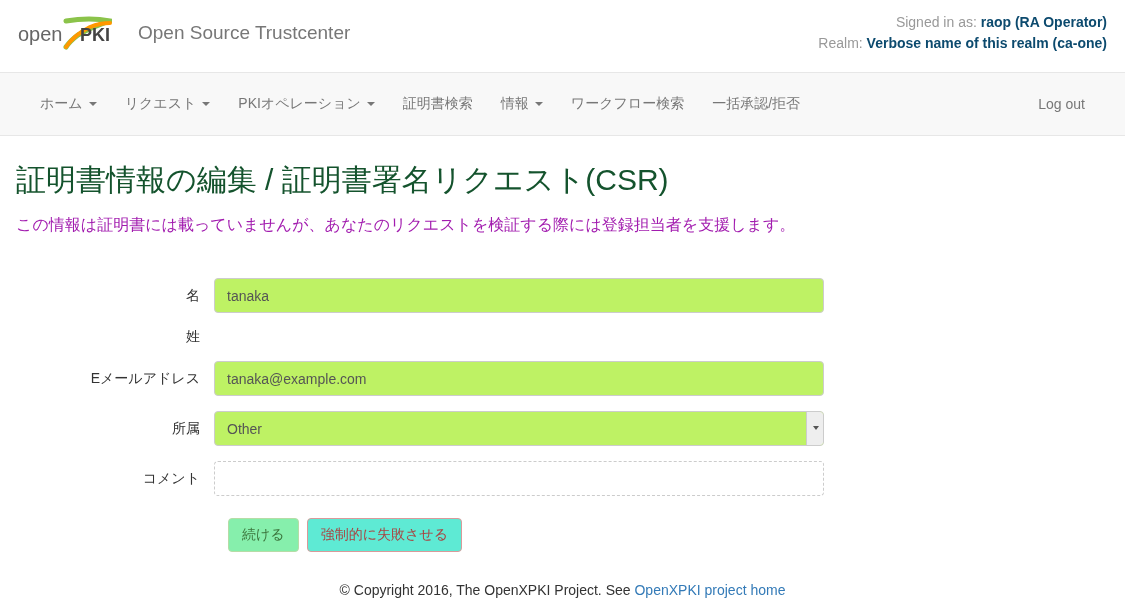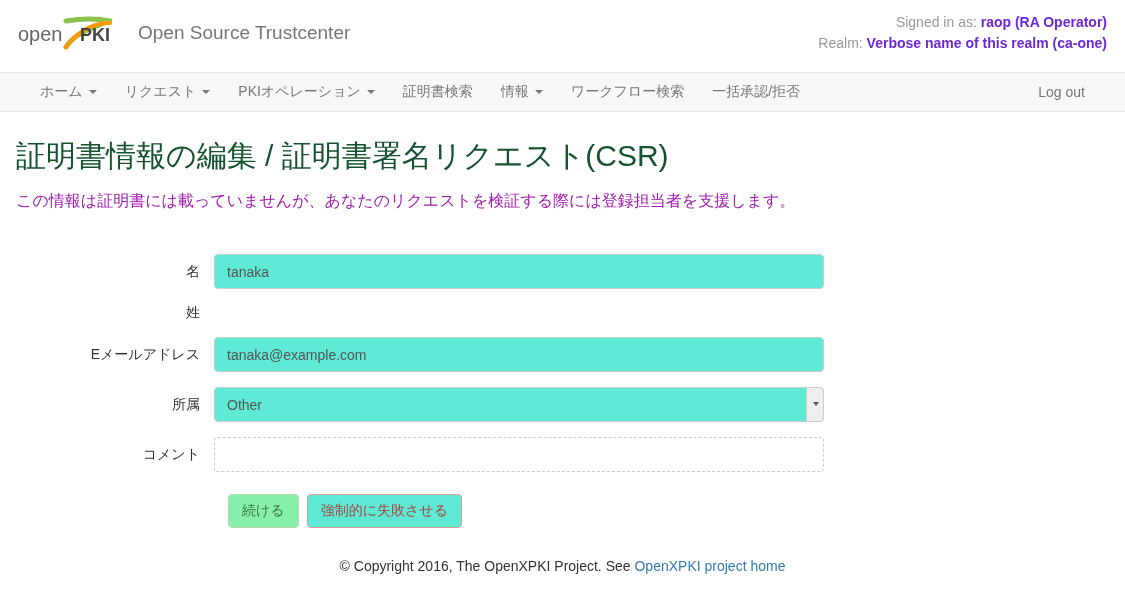--- a/index.html
+++ b/index.html
@@ -2,35 +2,35 @@
 <html><head>
 <meta charset="utf-8">
 <style>
   * { box-sizing: border-box; margin: 0; padding: 0; }
   body { font-family: "Helvetica Neue", Helvetica, Arial, sans-serif; font-size: 14px; color: #333; background: #fff; }
   
   .header { display: flex; align-items: center; padding: 12px 18px 18px; }
   .logo { display: flex; align-items: center; margin-right: 26px; }
   .brand-title { font-size: 19px; color: #777; font-weight: 400; }
   .header-right { margin-left: auto; text-align: right; color: #999; font-size: 14px; line-height: 1.5; }
-  .header-right strong { color: #6d28d9; font-weight: 600; }
+  .header-right strong { color: #0c4a6e; font-weight: 600; }
   
-  .navbar { background: #f8f8f8; border-top: 1px solid #e7e7e7; border-bottom: 1px solid #e7e7e7; display: flex; align-items: center; padding: 0 26px; height: 40px; }
+  .navbar { background: #f8f8f8; border-top: 1px solid #e7e7e7; border-bottom: 1px solid #e7e7e7; display: flex; align-items: center; padding: 0 26px; height: 64px; }
   .nav-item { color: #777; padding: 16px 14px; font-size: 14px; cursor: pointer; display: inline-flex; align-items: center; gap: 4px; }
   .caret { width: 0; height: 0; border-left: 4px solid transparent; border-right: 4px solid transparent; border-top: 4px solid #777; display: inline-block; margin-left: 2px; }
   .nav-right { margin-left: auto; }
   
   .content { padding: 24px 16px 12px; }
   .page-title { font-size: 30px; font-weight: 400; color: #14532d; margin-bottom: 14px; }
   .page-subtitle { color: #a21caf; font-size: 16px; margin-bottom: 42px; }
   
   .form-row { display: flex; align-items: center; margin-bottom: 15px; }
   .form-label { width: 198px; text-align: right; padding-right: 14px; font-size: 14px; color: #333; font-weight: 500; }
   .form-control-wrap { flex: 0 0 610px; }
-  .form-control { width: 100%; height: 35px; padding: 6px 12px; font-size: 14px; color: #555; background: #5eead4; border: 1px solid #ccc; border-radius: 4px; }
+  .form-control { width: 100%; height: 35px; padding: 6px 12px; font-size: 14px; color: #555; background: #bef264; border: 1px solid #ccc; border-radius: 4px; }
   .form-control.select { appearance: none; -webkit-appearance: none; padding-right: 24px; background-image: linear-gradient(45deg, transparent 50%, #666 50%), linear-gradient(135deg, #666 50%, transparent 50%); background-position: calc(100% - 12px) 15px, calc(100% - 8px) 15px; background-size: 4px 4px, 4px 4px; background-repeat: no-repeat; }
   .select-wrap { position: relative; }
   .select-wrap::after { content: ""; position: absolute; right: 1px; top: 1px; bottom: 1px; width: 16px; background: #eee; border-left: 1px solid #ccc; border-radius: 0 3px 3px 0; pointer-events: none; }
   .select-wrap .caret-sel { position: absolute; right: 5px; top: 15px; width: 0; height: 0; border-left: 3px solid transparent; border-right: 3px solid transparent; border-top: 4px solid #555; z-index: 2; pointer-events: none; }
   .form-control.light { background: #fff; border: 1px dashed #ccc; }
   
   .btn-row { margin-left: 198px; padding-left: 14px; display: flex; gap: 8px; margin-top: 22px; }
   .btn { padding: 7px 13px; border-radius: 4px; font-size: 14px; cursor: pointer; border: 1px solid transparent; }
   .btn-success { background: #86efac; border-color: #b6dca6; color: #3c763d; }
   .btn-danger { background: #5eead4; border-color: #d99a9a; color: #a94442; }

